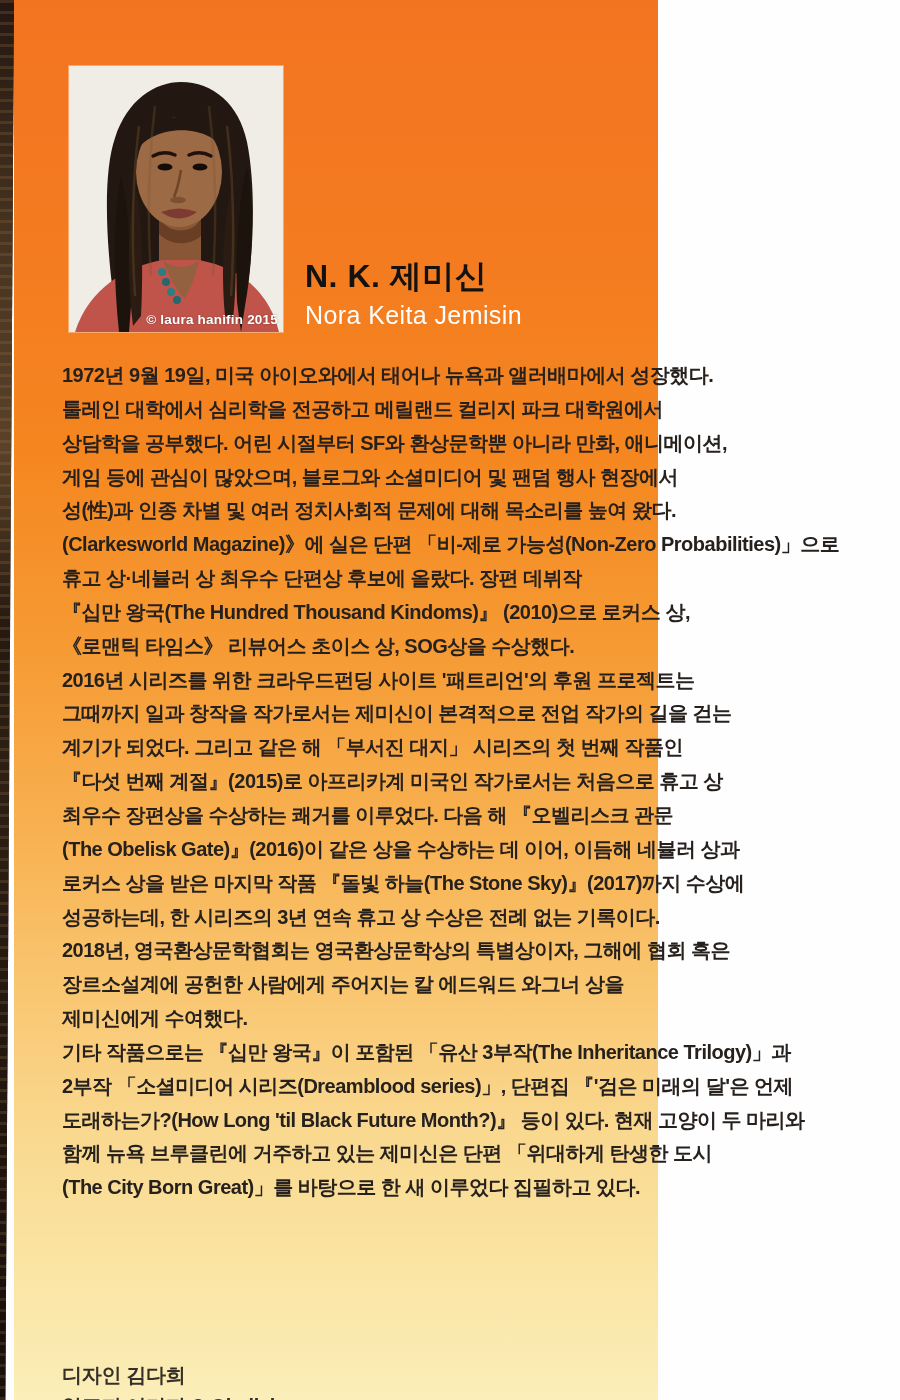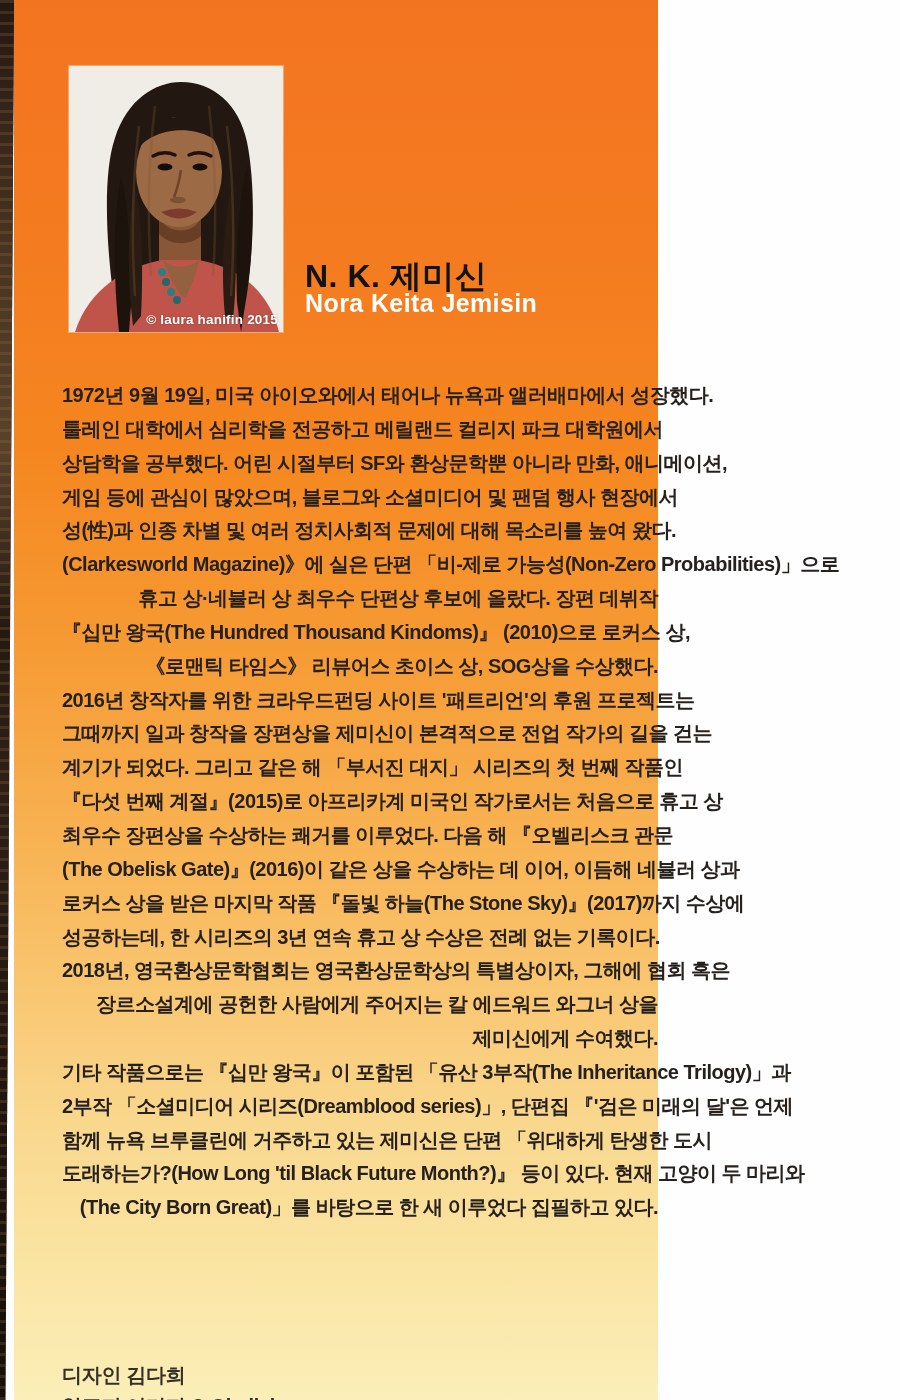--- a/index.html
+++ b/index.html
@@ -36,26 +36,26 @@
     position:absolute;right:5px;bottom:5px;
     color:#ffffff;font-size:13.5px;font-weight:700;letter-spacing:0.2px;
     text-shadow:0 0 2px rgba(0,0,0,0.35);white-space:nowrap;
   }
   .name-kr{
     position:absolute;left:305px;top:258px;
     font-size:32px;line-height:36px;font-weight:800;color:#121212;
     letter-spacing:0.5px;white-space:nowrap;
   }
   .name-en{
-    position:absolute;left:305px;top:291px;
-    font-size:25px;line-height:25px;font-weight:700;color:#ffffff;
+    position:absolute;left:305px;top:303px;
+    font-size:25px;line-height:25px;font-weight:400;color:#ffffff;
     letter-spacing:0.4px;white-space:nowrap;
   }
   .bio{
-    position:absolute;left:62px;top:379px;width:596px;text-align:right;
+    position:absolute;left:62px;top:359px;width:596px;
   }
   .bio .bio-line{
     height:33.85px;line-height:33.85px;
     font-size:20px;font-weight:700;color:#27211e;
     letter-spacing:-0.5px;white-space:nowrap;
   }
   .credits{position:absolute;left:62px;top:1360px;}
   .credits .credit-line{
     height:31px;line-height:31px;
     font-size:20px;font-weight:700;color:#35302a;
@@ -122,35 +122,35 @@
     <div class="bio" style="left:48px;">
         <div class="bio-line">1972년 9월 19일, 미국 아이오와에서 태어나 뉴욕과 앨러배마에서 성장했다.</div>
         <div class="bio-line">툴레인 대학에서 심리학을 전공하고 메릴랜드 컬리지 파크 대학원에서</div>
         <div class="bio-line">상담학을 공부했다. 어린 시절부터 SF와 환상문학뿐 아니라 만화, 애니메이션,</div>
         <div class="bio-line">게임 등에 관심이 많았으며, 블로그와 소셜미디어 및 팬덤 행사 현장에서</div>
         <div class="bio-line">성(性)과 인종 차별 및 여러 정치사회적 문제에 대해 목소리를 높여 왔다.</div>
         <div class="bio-line">(Clarkesworld Magazine)》에 실은 단편 「비-제로 가능성(Non-Zero Probabilities)」으로</div>
         <div class="bio-line">휴고 상·네뷸러 상 최우수 단편상 후보에 올랐다. 장편 데뷔작</div>
         <div class="bio-line">『십만 왕국(The Hundred Thousand Kindoms)』 (2010)으로 로커스 상,</div>
         <div class="bio-line">《로맨틱 타임스》 리뷰어스 초이스 상, SOG상을 수상했다.</div>
-        <div class="bio-line">2016년 창작자를 위한 크라우드펀딩 사이트 '패트리언'의 후원 프로젝트는</div>
-        <div class="bio-line">그때까지 일과 창작을 장편상을 제미신이 본격적으로 전업 작가의 길을 걷는</div>
+        <div class="bio-line">2016년 시리즈를 위한 크라우드펀딩 사이트 '패트리언'의 후원 프로젝트는</div>
+        <div class="bio-line">그때까지 일과 창작을 작가로서는 제미신이 본격적으로 전업 작가의 길을 걷는</div>
         <div class="bio-line">계기가 되었다. 그리고 같은 해 「부서진 대지」 시리즈의 첫 번째 작품인</div>
         <div class="bio-line">『다섯 번째 계절』(2015)로 아프리카계 미국인 작가로서는 처음으로 휴고 상</div>
         <div class="bio-line">최우수 장편상을 수상하는 쾌거를 이루었다. 다음 해 『오벨리스크 관문</div>
         <div class="bio-line">(The Obelisk Gate)』(2016)이 같은 상을 수상하는 데 이어, 이듬해 네뷸러 상과</div>
         <div class="bio-line">로커스 상을 받은 마지막 작품 『돌빛 하늘(The Stone Sky)』(2017)까지 수상에</div>
         <div class="bio-line">성공하는데, 한 시리즈의 3년 연속 휴고 상 수상은 전례 없는 기록이다.</div>
         <div class="bio-line">2018년, 영국환상문학협회는 영국환상문학상의 특별상이자, 그해에 협회 혹은</div>
         <div class="bio-line">장르소설계에 공헌한 사람에게 주어지는 칼 에드워드 와그너 상을</div>
         <div class="bio-line">제미신에게 수여했다.</div>
         <div class="bio-line">기타 작품으로는 『십만 왕국』이 포함된 「유산 3부작(The Inheritance Trilogy)」과</div>
         <div class="bio-line">2부작 「소셜미디어 시리즈(Dreamblood series)」, 단편집 『'검은 미래의 달'은 언제</div>
+        <div class="bio-line">도래하는가?(How Long 'til Black Future Month?)』 등이 있다. 현재 고양이 두 마리와</div>
         <div class="bio-line">함께 뉴욕 브루클린에 거주하고 있는 제미신은 단편 「위대하게 탄생한 도시</div>
-        <div class="bio-line">도래하는가?(How Long 'til Black Future Month?)』 등이 있다. 현재 고양이 두 마리와</div>
         <div class="bio-line">(The City Born Great)」를 바탕으로 한 새 이루었다 집필하고 있다.</div>
       </div>
 
     <div class="credits" style="left:48px;">
       <div class="credit-line">디자인 김다희</div>
       <div class="credit-line">앞표지 이미지 © Obelisk</div>
     </div>
 
   </div>
 

